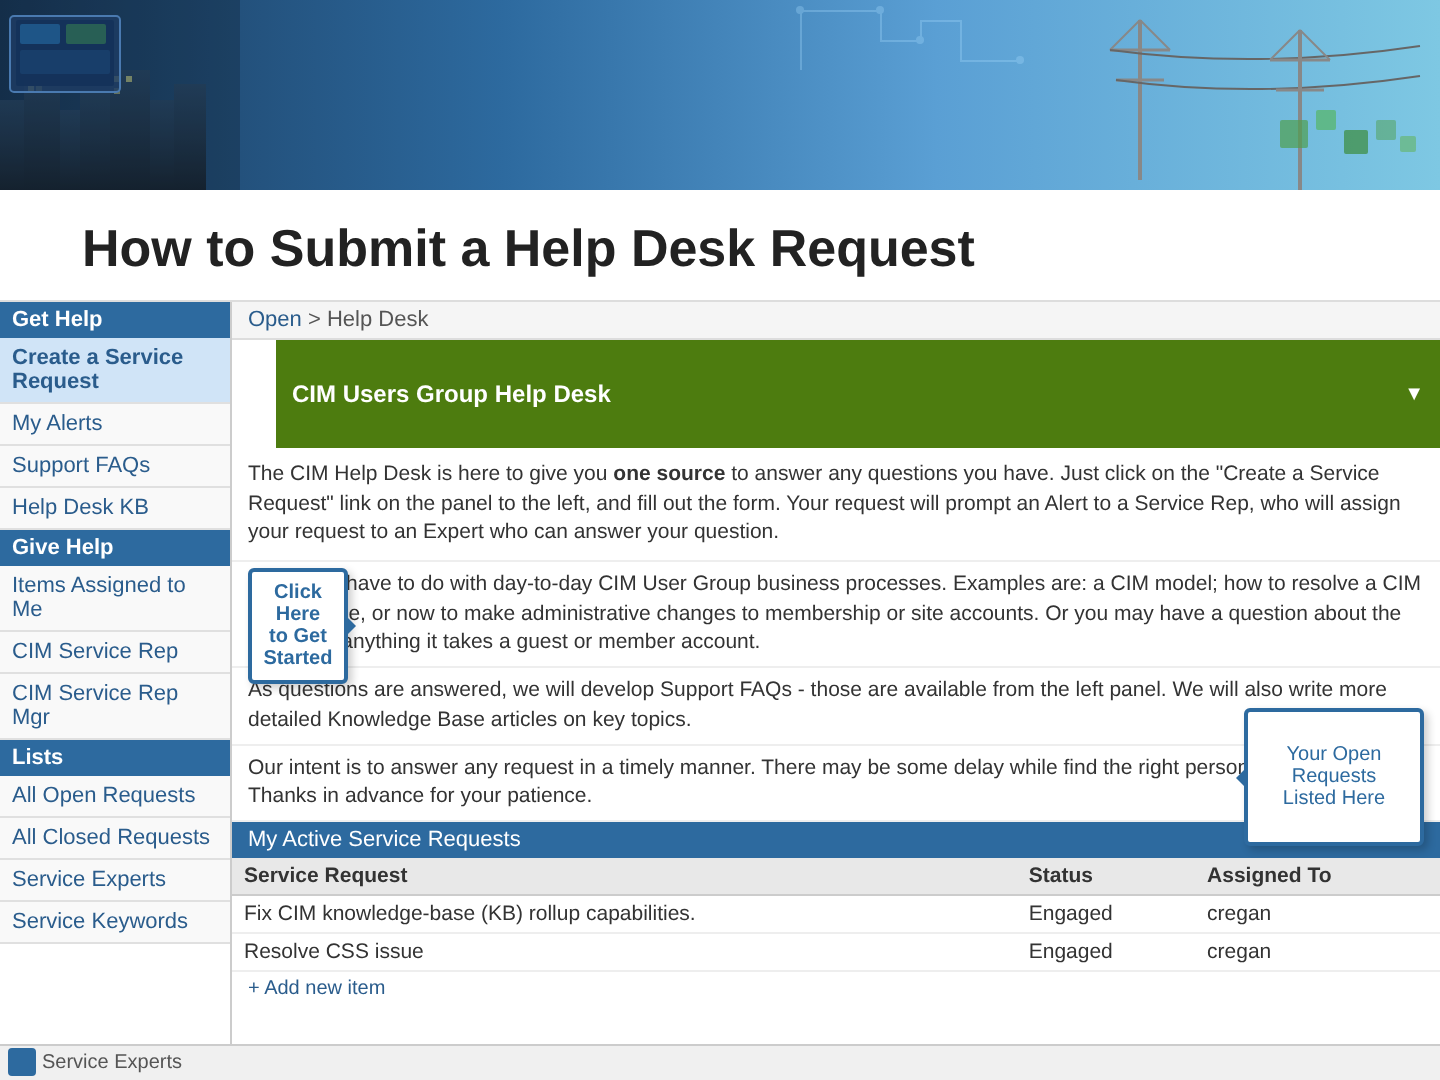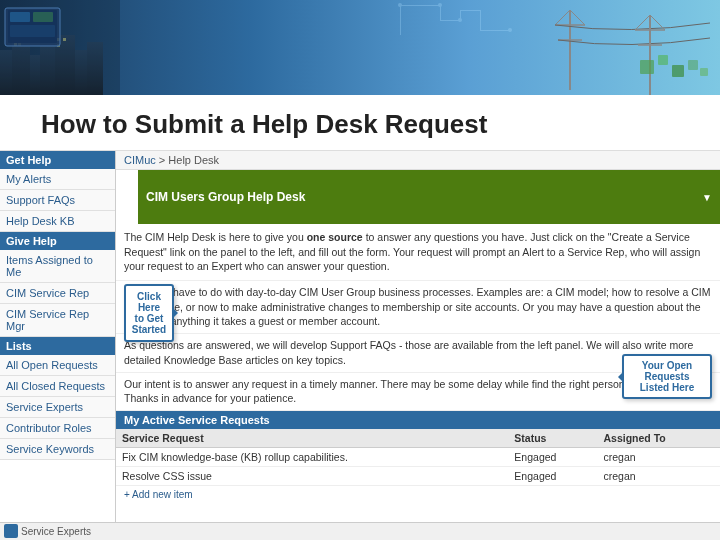--- a/index.html
+++ b/index.html
@@ -148,23 +148,23 @@
 
     
     .callout-right {
       position: absolute;
       right: 8px;
       top: 130px;
       width: 90px;
       background: #fff;
       border: 2px solid #2d6a9f;
       border-radius: 3px;
-      padding: 4px 4px;
+      padding: 16px 4px;
       font-size: 10px;
-      font-weight: bold;
+      font-weight: normal;
       color: #2d6a9f;
       text-align: center;
       z-index: 10;
       box-shadow: 2px 2px 4px rgba(0,0,0,0.2);
     }
     .callout-right::before {
       content: '';
       position: absolute;
       left: -12px;
       top: 50%;
@@ -181,21 +181,21 @@
       line-height: 1.4;
       border-bottom: 1px solid #eee;
     }
 
     
     .active-requests-header {
       background: #2d6a9f;
       color: #fff;
       padding: 3px 8px;
       font-size: 11px;
-      font-weight: bold;
+      font-weight: normal;
     }
     .requests-table {
       width: 100%;
       border-collapse: collapse;
       font-size: 10.5px;
     }
     .requests-table th {
       background: #e8e8e8;
       padding: 3px 6px;
       text-align: left;
@@ -343,20 +343,23 @@
 
 <div class="page-title-bar">
   <h1>How to Submit a Help Desk Request</h1>
 </div>
 
 <div class="main-content">
 
   <div class="sidebar">
 
     <div class="sidebar-section-header">Get Help</div>
+    <div class="sidebar-item active">
+      <span>Create a Service Request</span>
+    </div>
     <div class="sidebar-item">
       <span>My Alerts</span>
     </div>
     <div class="sidebar-item">
       <span>Support FAQs</span>
     </div>
     <div class="sidebar-item">
       <span>Help Desk KB</span>
     </div>
 
@@ -375,31 +378,28 @@
     <div class="sidebar-item">
       <span>All Open Requests</span>
     </div>
     <div class="sidebar-item">
       <span>All Closed Requests</span>
     </div>
     <div class="sidebar-item">
       <span>Service Experts</span>
     </div>
     <div class="sidebar-item">
-      <span>Contributor Roles</span>
-    </div>
-    <div class="sidebar-item">
       <span>Service Keywords</span>
     </div>
   </div>
 
   <div class="content-panel">
 
     <div class="breadcrumb-bar">
-      <a>CIMuc</a>
+      <a>Open</a>
       <span> &gt; </span>
       <span>Help Desk</span>
     </div>
 
     <div class="helpdesk-title-bar">
       <span>CIM Users Group Help Desk</span>
       <span class="collapse-btn">▼</span>
     </div>
 
     <div class="content-with-callouts">

